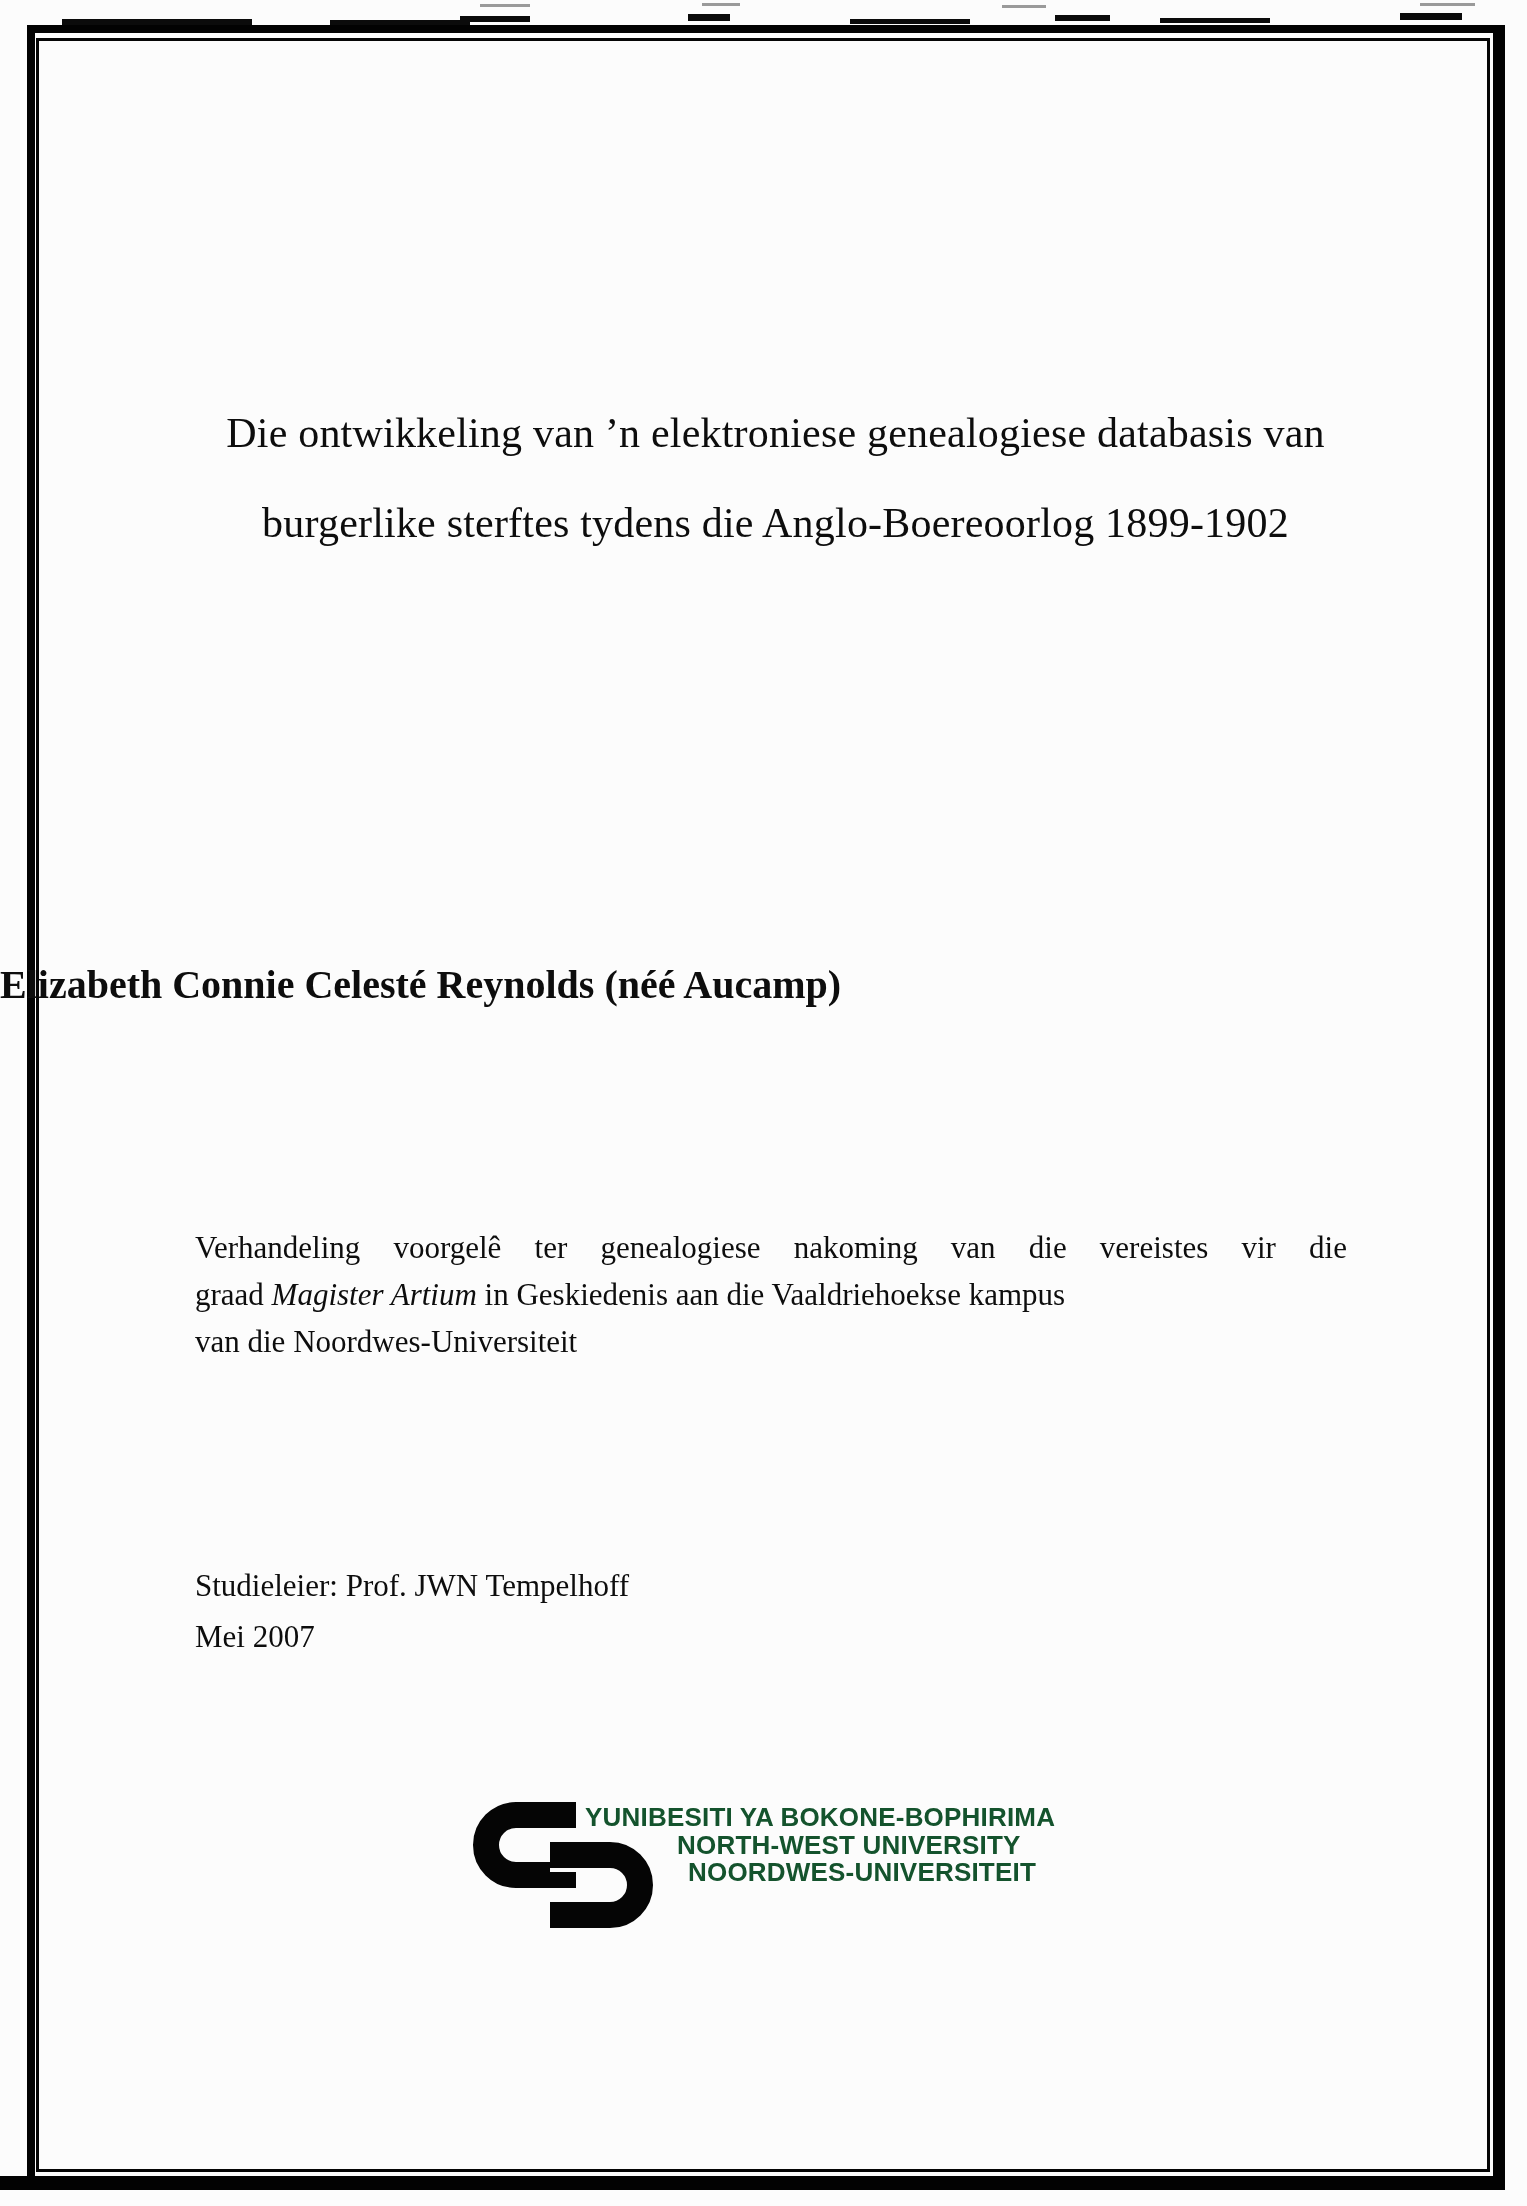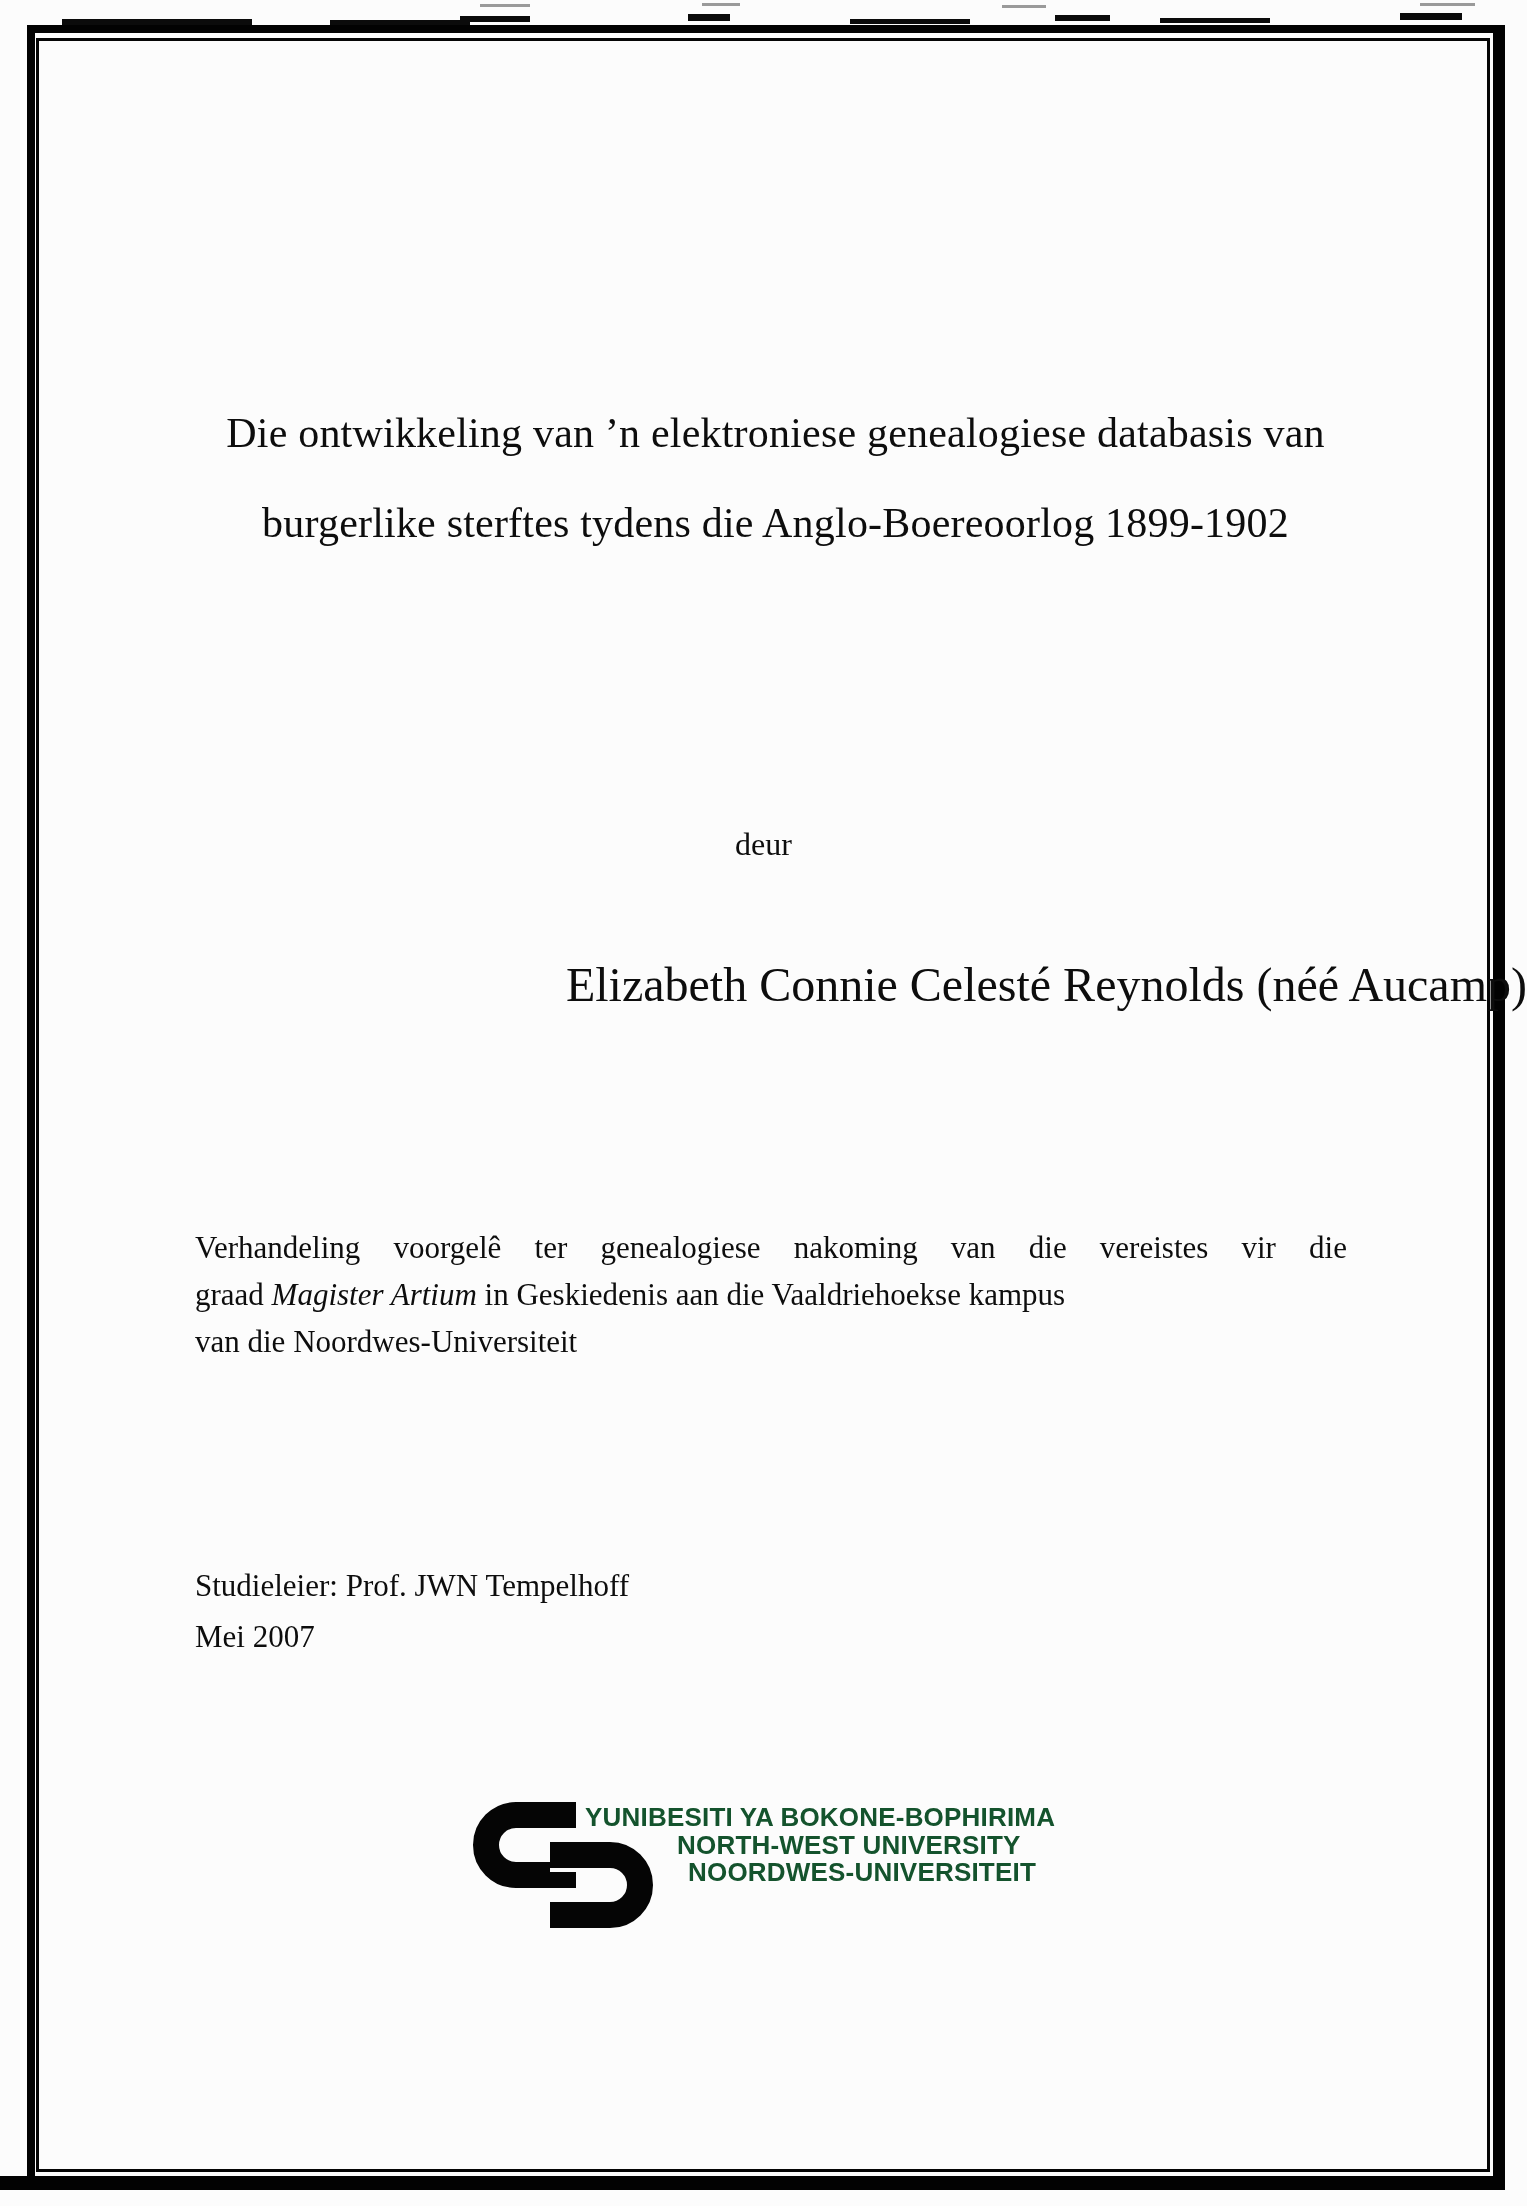--- a/index.html
+++ b/index.html
@@ -38,21 +38,21 @@
     font-size:42px;font-weight:400;line-height:90px;
     letter-spacing:0.2px;
   }
   .title-line{display:block;white-space:nowrap;}
   .byline{
     position:absolute;top:824px;left:0;width:100%;
     text-align:center;font-size:32px;line-height:40px;
   }
   .author{
     position:absolute;top:962px;left:0;width:100%;
-    text-align:right;font-size:48px;line-height:46px;
+    text-align:left;font-size:40px;line-height:46px;font-weight:bold;
   }
   .statement{
     position:absolute;left:195px;top:1224px;width:1152px;
     font-size:31px;line-height:47px;
   }
   .statement .js{
     text-align:justify;
     text-align-last:justify;
   }
   .statement .it{font-style:italic;}
@@ -96,21 +96,20 @@
   <div class="frame-outer">
     <div class="frame-inner"></div>
   </div>
   <div class="bottom-bar-ext"></div>
 
   <h1 class="title">
     <span class="title-line">Die ontwikkeling van ’n elektroniese genealogiese databasis van</span>
     <span class="title-line">burgerlike sterftes tydens die Anglo-Boereoorlog 1899-1902</span>
   </h1>
 
-  <div class="byline">deur</div>
   <div class="author">Elizabeth Connie Celesté Reynolds (néé Aucamp)</div>
 
   <div class="statement">
     <div class="js">Verhandeling voorgelê ter genealogiese nakoming van die vereistes vir die</div>
     <div><span>graad </span><span class="it">Magister Artium</span><span> in Geskiedenis aan die Vaaldriehoekse kampus</span></div>
     <div>van die Noordwes-Universiteit</div>
   </div>
 
   <div class="footer-block">
     <div>Studieleier: Prof. JWN Tempelhoff</div>

